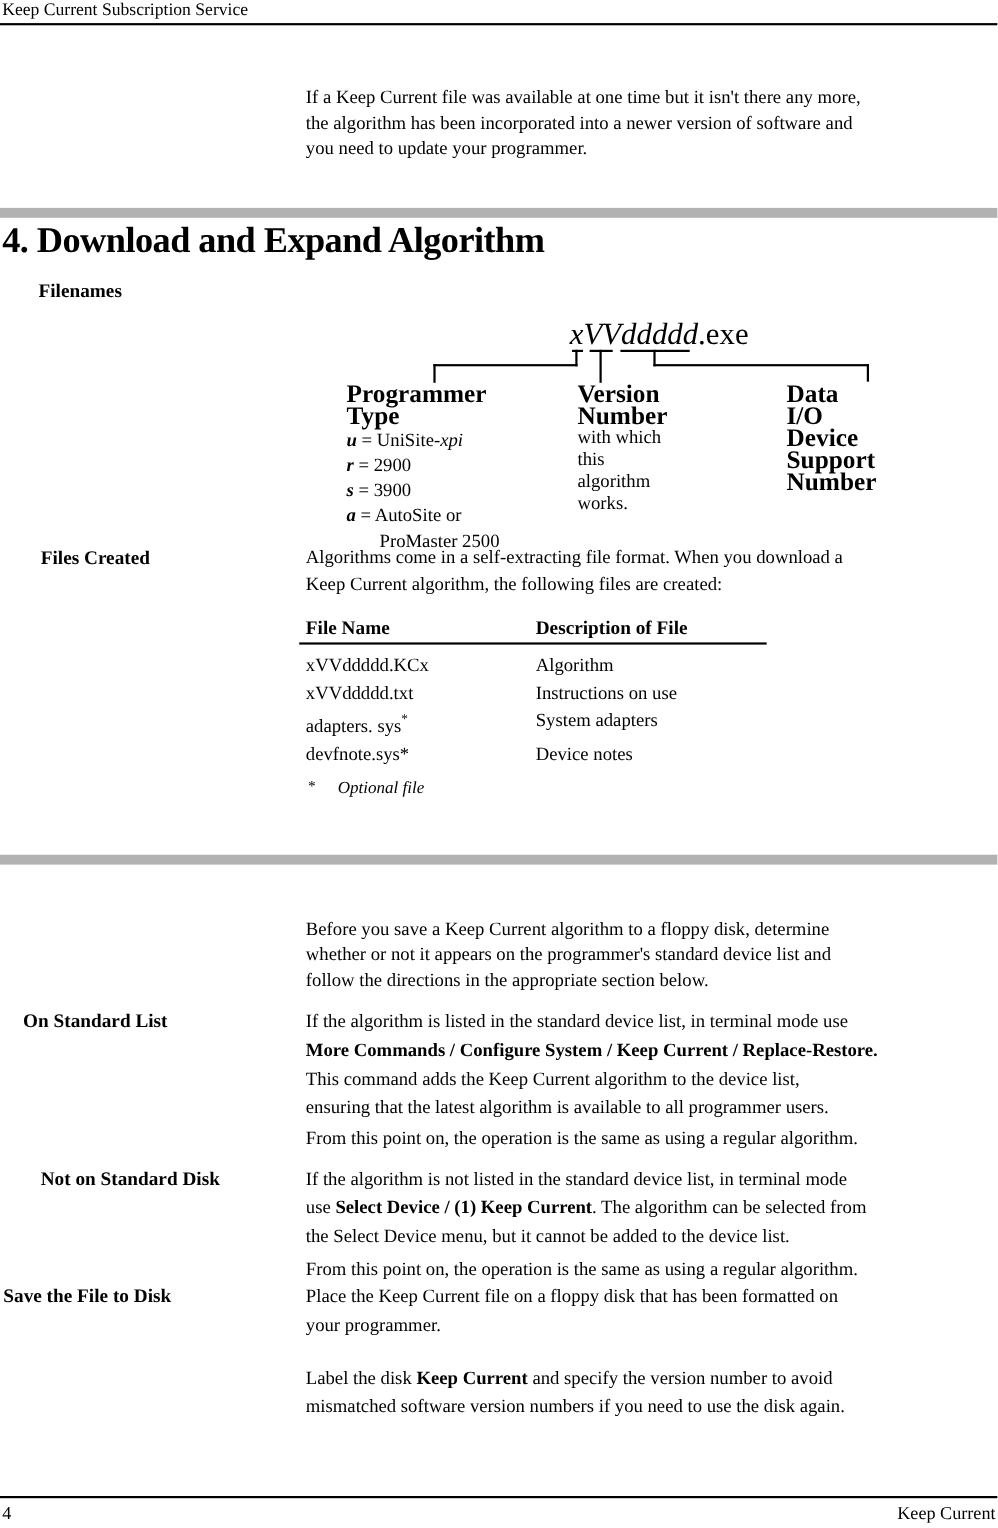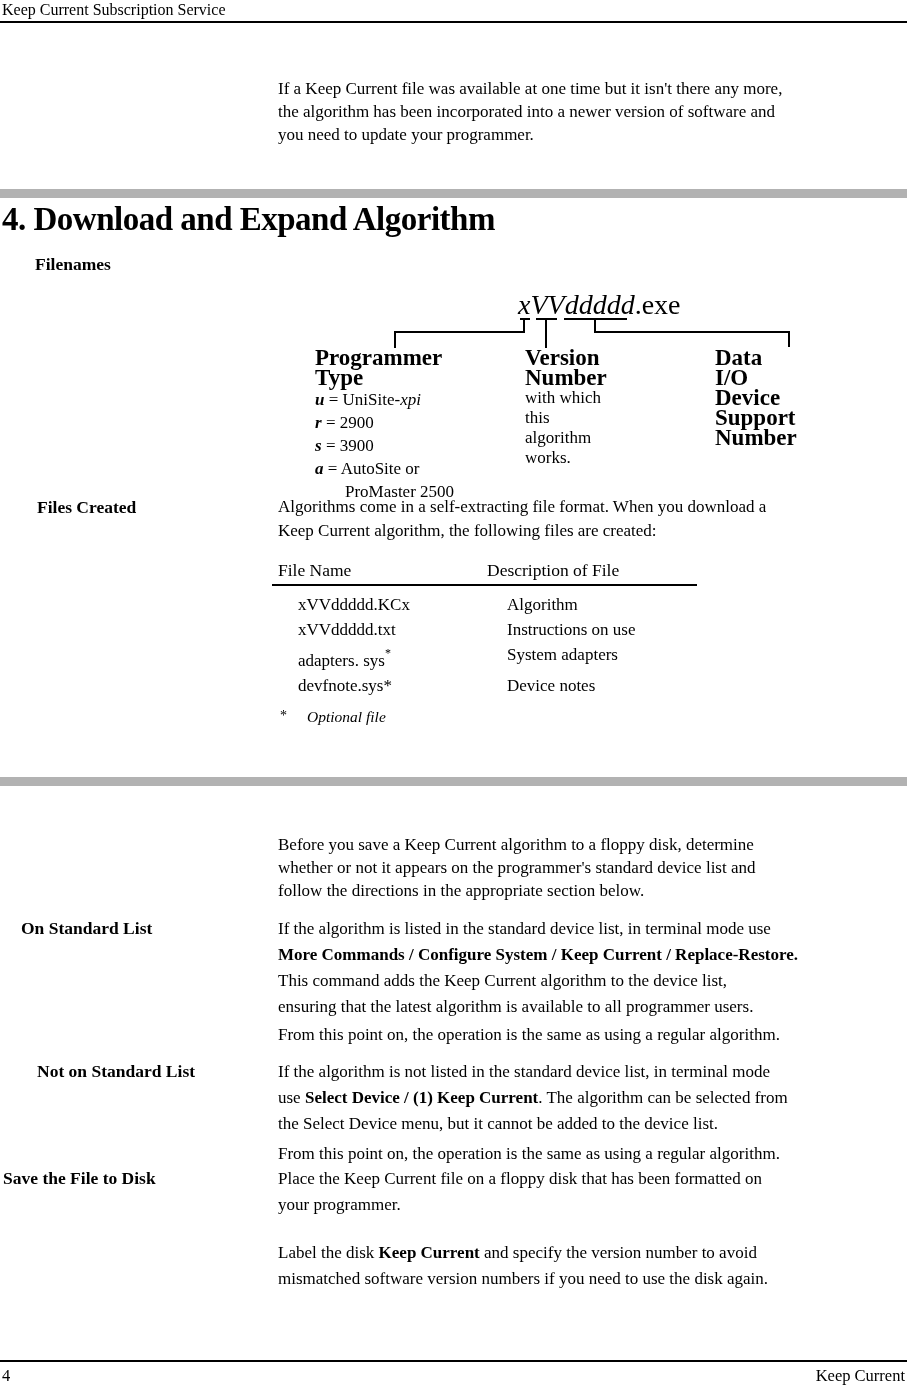--- a/index.html
+++ b/index.html
@@ -18,22 +18,22 @@
   .ital{font-style:italic;}
   
   .fig-title{font-size:28px;font-weight:normal;white-space:nowrap;}
   .fig-title .fn-it{font-style:italic;}
   .line{position:absolute;background:#000;}
   .dcol-head{font-size:23px;font-weight:bold;white-space:pre-line;line-height:20px;}
   .dcol-body{font-size:17px;line-height:20px;white-space:pre-line;}
   .ptype-item{font-size:17px;line-height:23px;white-space:nowrap;}
   .ptype-item .key{font-weight:bold;font-style:italic;}
   
-  .tbl-head{font-size:17.5px;font-weight:normal;white-space:nowrap;}
-  .tbl-cell{font-size:17px;white-space:nowrap;margin-left:20px;}
+  .tbl-head{font-size:17.5px;font-weight:bold;white-space:nowrap;}
+  .tbl-cell{font-size:17px;white-space:nowrap;}
   sup.star{font-size:12px;position:relative;top:-2px;}
   .fn-sym{font-size:14px;vertical-align:top;}
   .fn-text{font-size:15.5px;font-style:italic;}
   .footer-text{font-size:16.5px;white-space:nowrap;}
 </style>
 </head>
 <body>
 
 <div id="page">
 
@@ -117,21 +117,21 @@
 whether or not it appears on the programmer's standard device list and
 follow the directions in the appropriate section below.</div>
 
   <div class="abs sidelabel" style="left:21px;top:918px;">On Standard List</div>
   <div class="abs sub-text" style="left:278px;top:916px;"><span>If the algorithm is listed in the standard device list, in terminal mode use
 </span><span class="bold">More Commands / Configure System / Keep Current / Replace-Restore.</span><span>
 This command adds the Keep Current algorithm to the device list,
 ensuring that the latest algorithm is available to all programmer users.</span></div>
   <div class="abs sub-text" style="left:278px;top:1022px;">From this point on, the operation is the same as using a regular algorithm.</div>
 
-  <div class="abs sidelabel" style="left:37px;top:1061px;">Not on Standard List</div>
+  <div class="abs sidelabel" style="left:37px;top:1061px;">Not on Standard Disk</div>
   <div class="abs sub-text" style="left:278px;top:1059px;"><span>If the algorithm is not listed in the standard device list, in terminal mode
 use </span><span class="bold">Select Device / (1) Keep Current</span><span>. The algorithm can be selected from
 the Select Device menu, but it cannot be added to the device list.</span></div>
   <div class="abs sub-text" style="left:278px;top:1141px;">From this point on, the operation is the same as using a regular algorithm.</div>
 
   <div class="abs sidelabel" style="left:3px;top:1168px;">Save the File to Disk</div>
   <div class="abs sub-text" style="left:278px;top:1166px;">Place the Keep Current file on a floppy disk that has been formatted on
 your programmer.</div>
   <div class="abs sub-text" style="left:278px;top:1240px;"><span>Label the disk </span><span class="bold">Keep Current</span><span> and specify the version number to avoid
 mismatched software version numbers if you need to use the disk again.</span></div>

